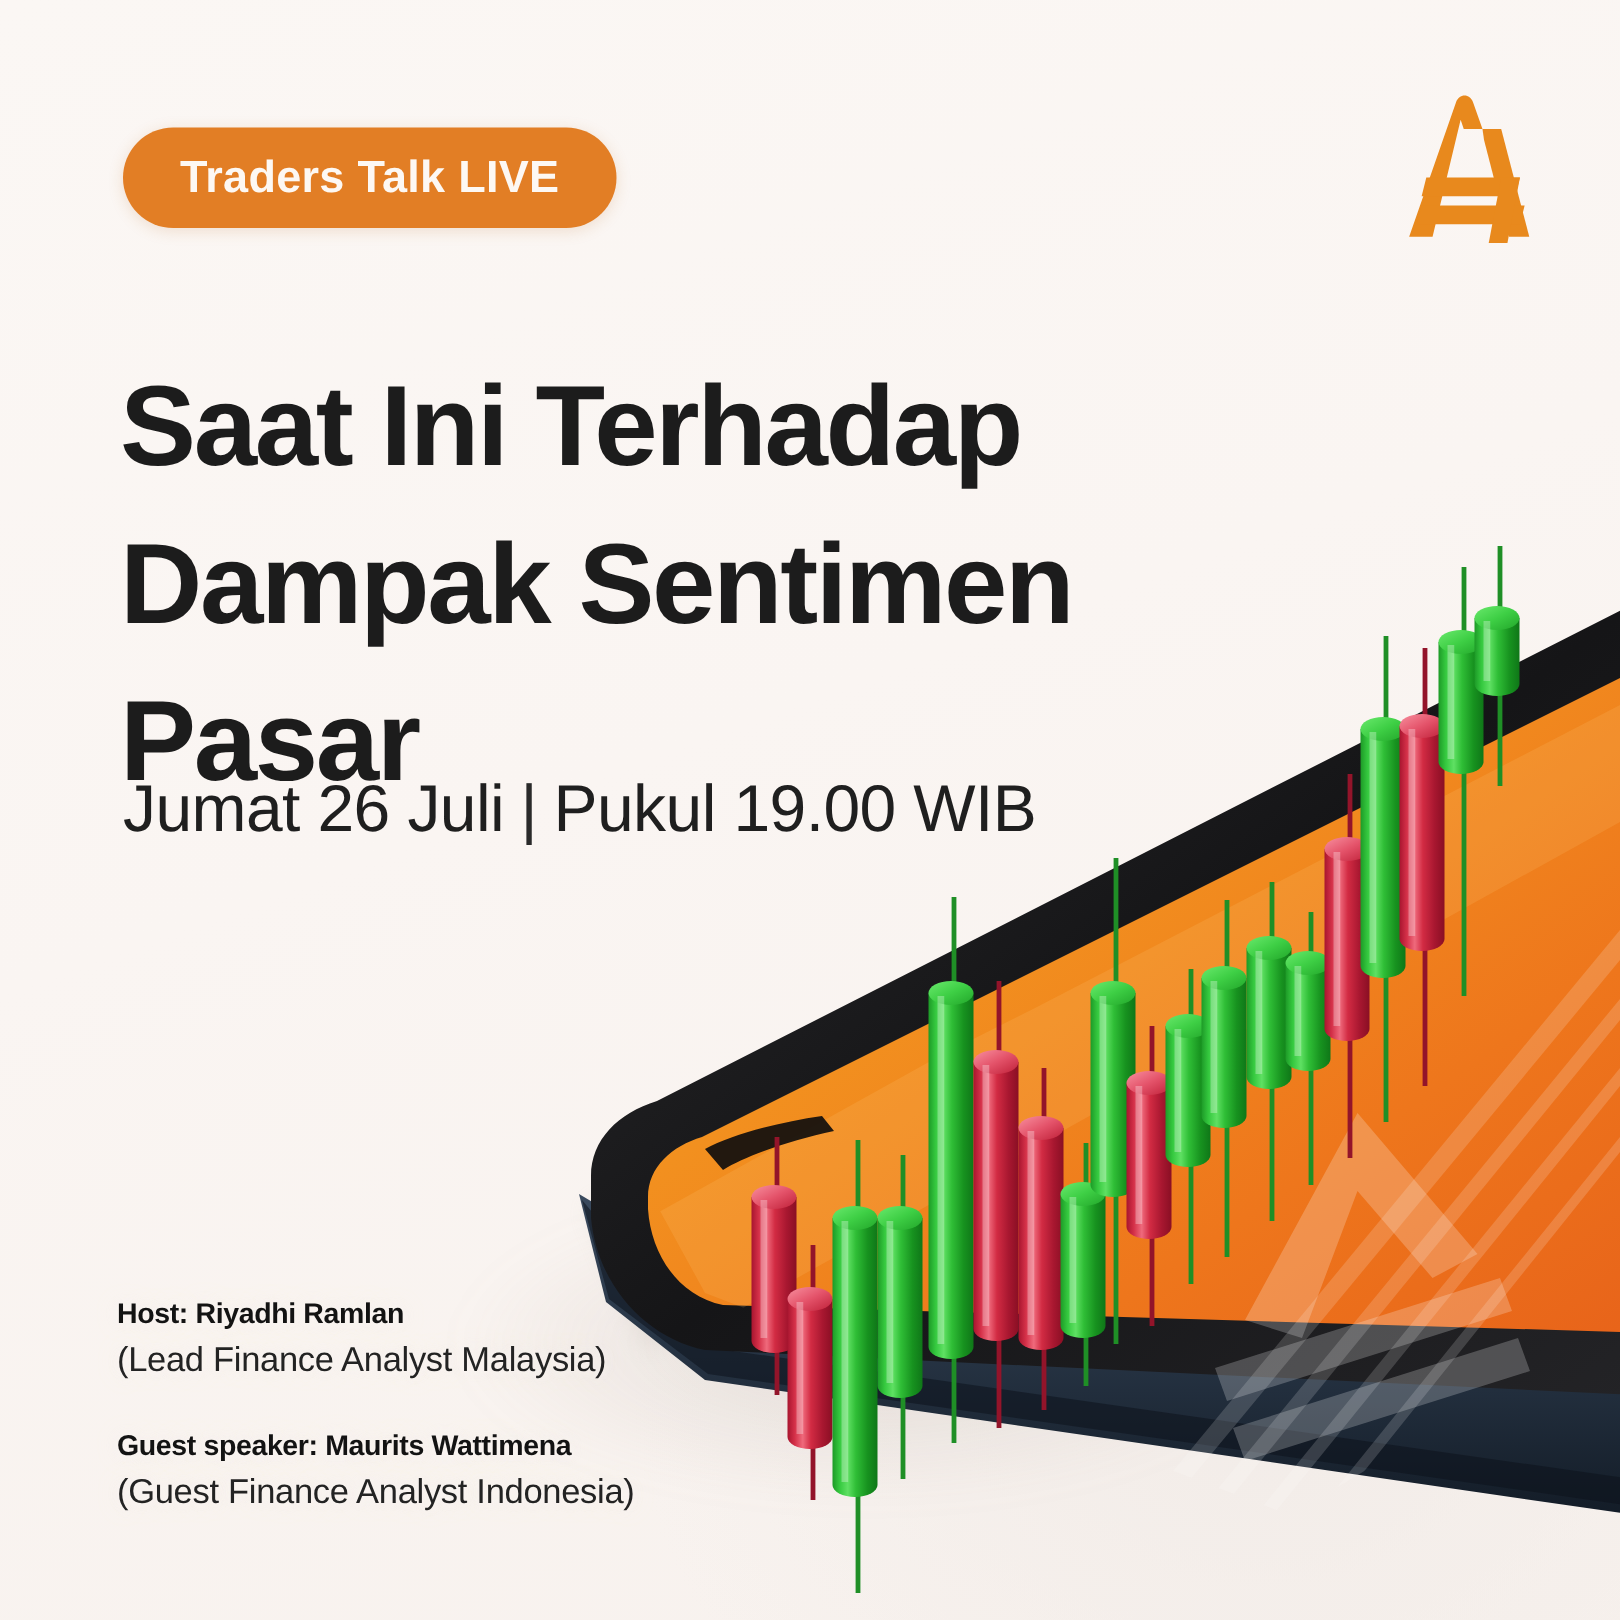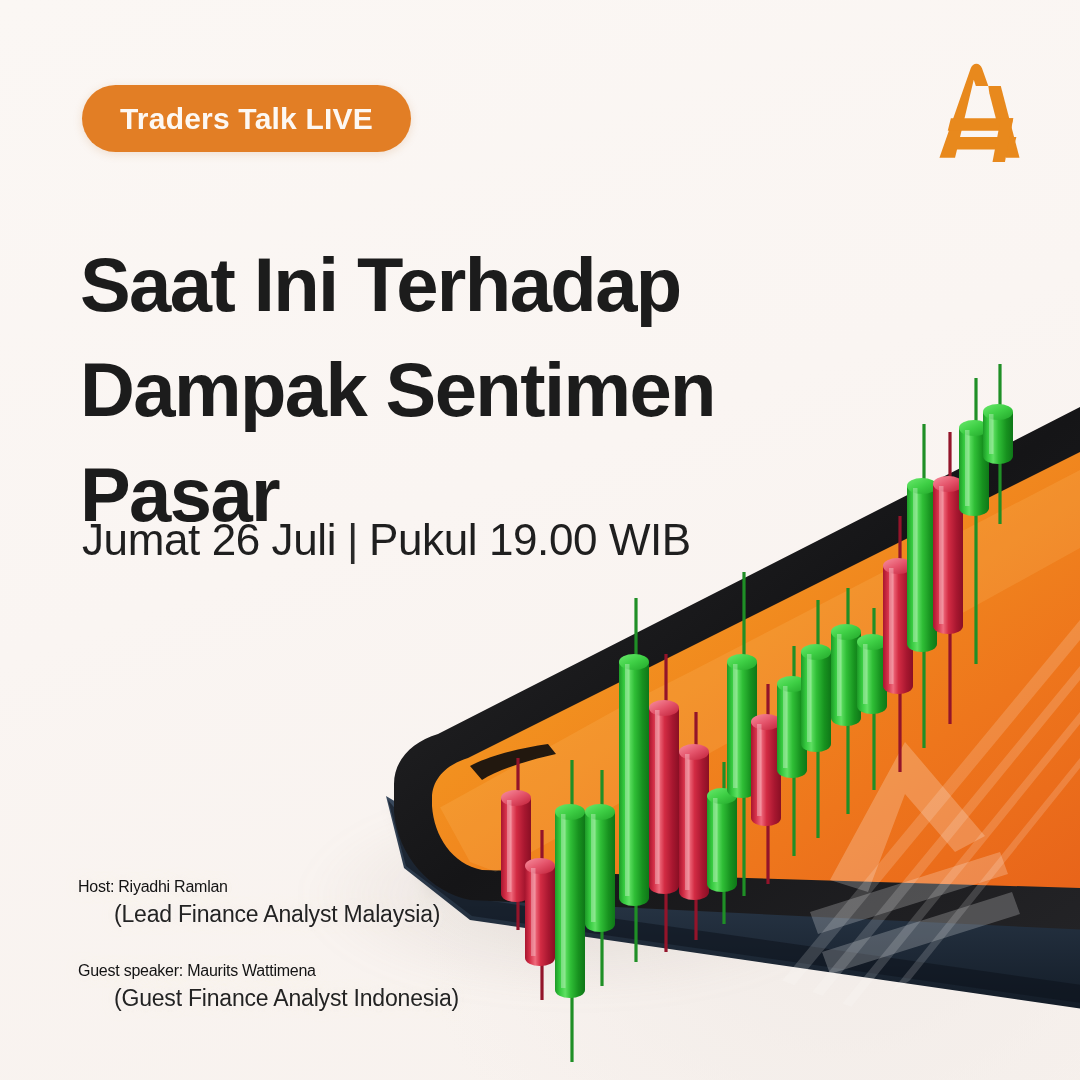--- a/index.html
+++ b/index.html
@@ -52,30 +52,28 @@
   }
   .subtitle .sep{
     display:inline-block;margin:0 11px;color:#2a2a2a;font-weight:300;
   }
 
   
   .credits{position:absolute;left:78px;top:866px;z-index:40;}
   .credit-block{margin-bottom:34px;}
   .credit-block:last-child{margin-bottom:0;}
   .credit-name{
-    color:#131313;font-size:16px;font-weight:normal;letter-spacing:-.25px;
+    color:#131313;font-size:19px;font-weight:bold;letter-spacing:-.25px;
     white-space:nowrap;margin-bottom:5px;
     text-shadow:0 1px 5px rgba(250,245,242,.85),0 0 14px rgba(250,245,242,.7);
-    margin-top:12px;
   }
   .credit-role{
     color:#232323;font-size:23px;font-weight:400;letter-spacing:-.2px;
     white-space:nowrap;
     text-shadow:0 1px 5px rgba(250,245,242,.85),0 0 14px rgba(250,245,242,.7);
-    margin-left:36px;
   }
 
   
   .artwork{position:absolute;left:0;top:0;width:1080px;height:1080px;z-index:10;}
   .artwork svg{display:block;width:1080px;height:1080px;}
   .soft-shadow{
     position:absolute;left:300px;top:790px;width:560px;height:210px;
     background:radial-gradient(ellipse at center,rgba(150,135,125,.20) 0%,rgba(150,135,125,0) 70%);
     z-index:9;pointer-events:none;filter:blur(14px);
   }

